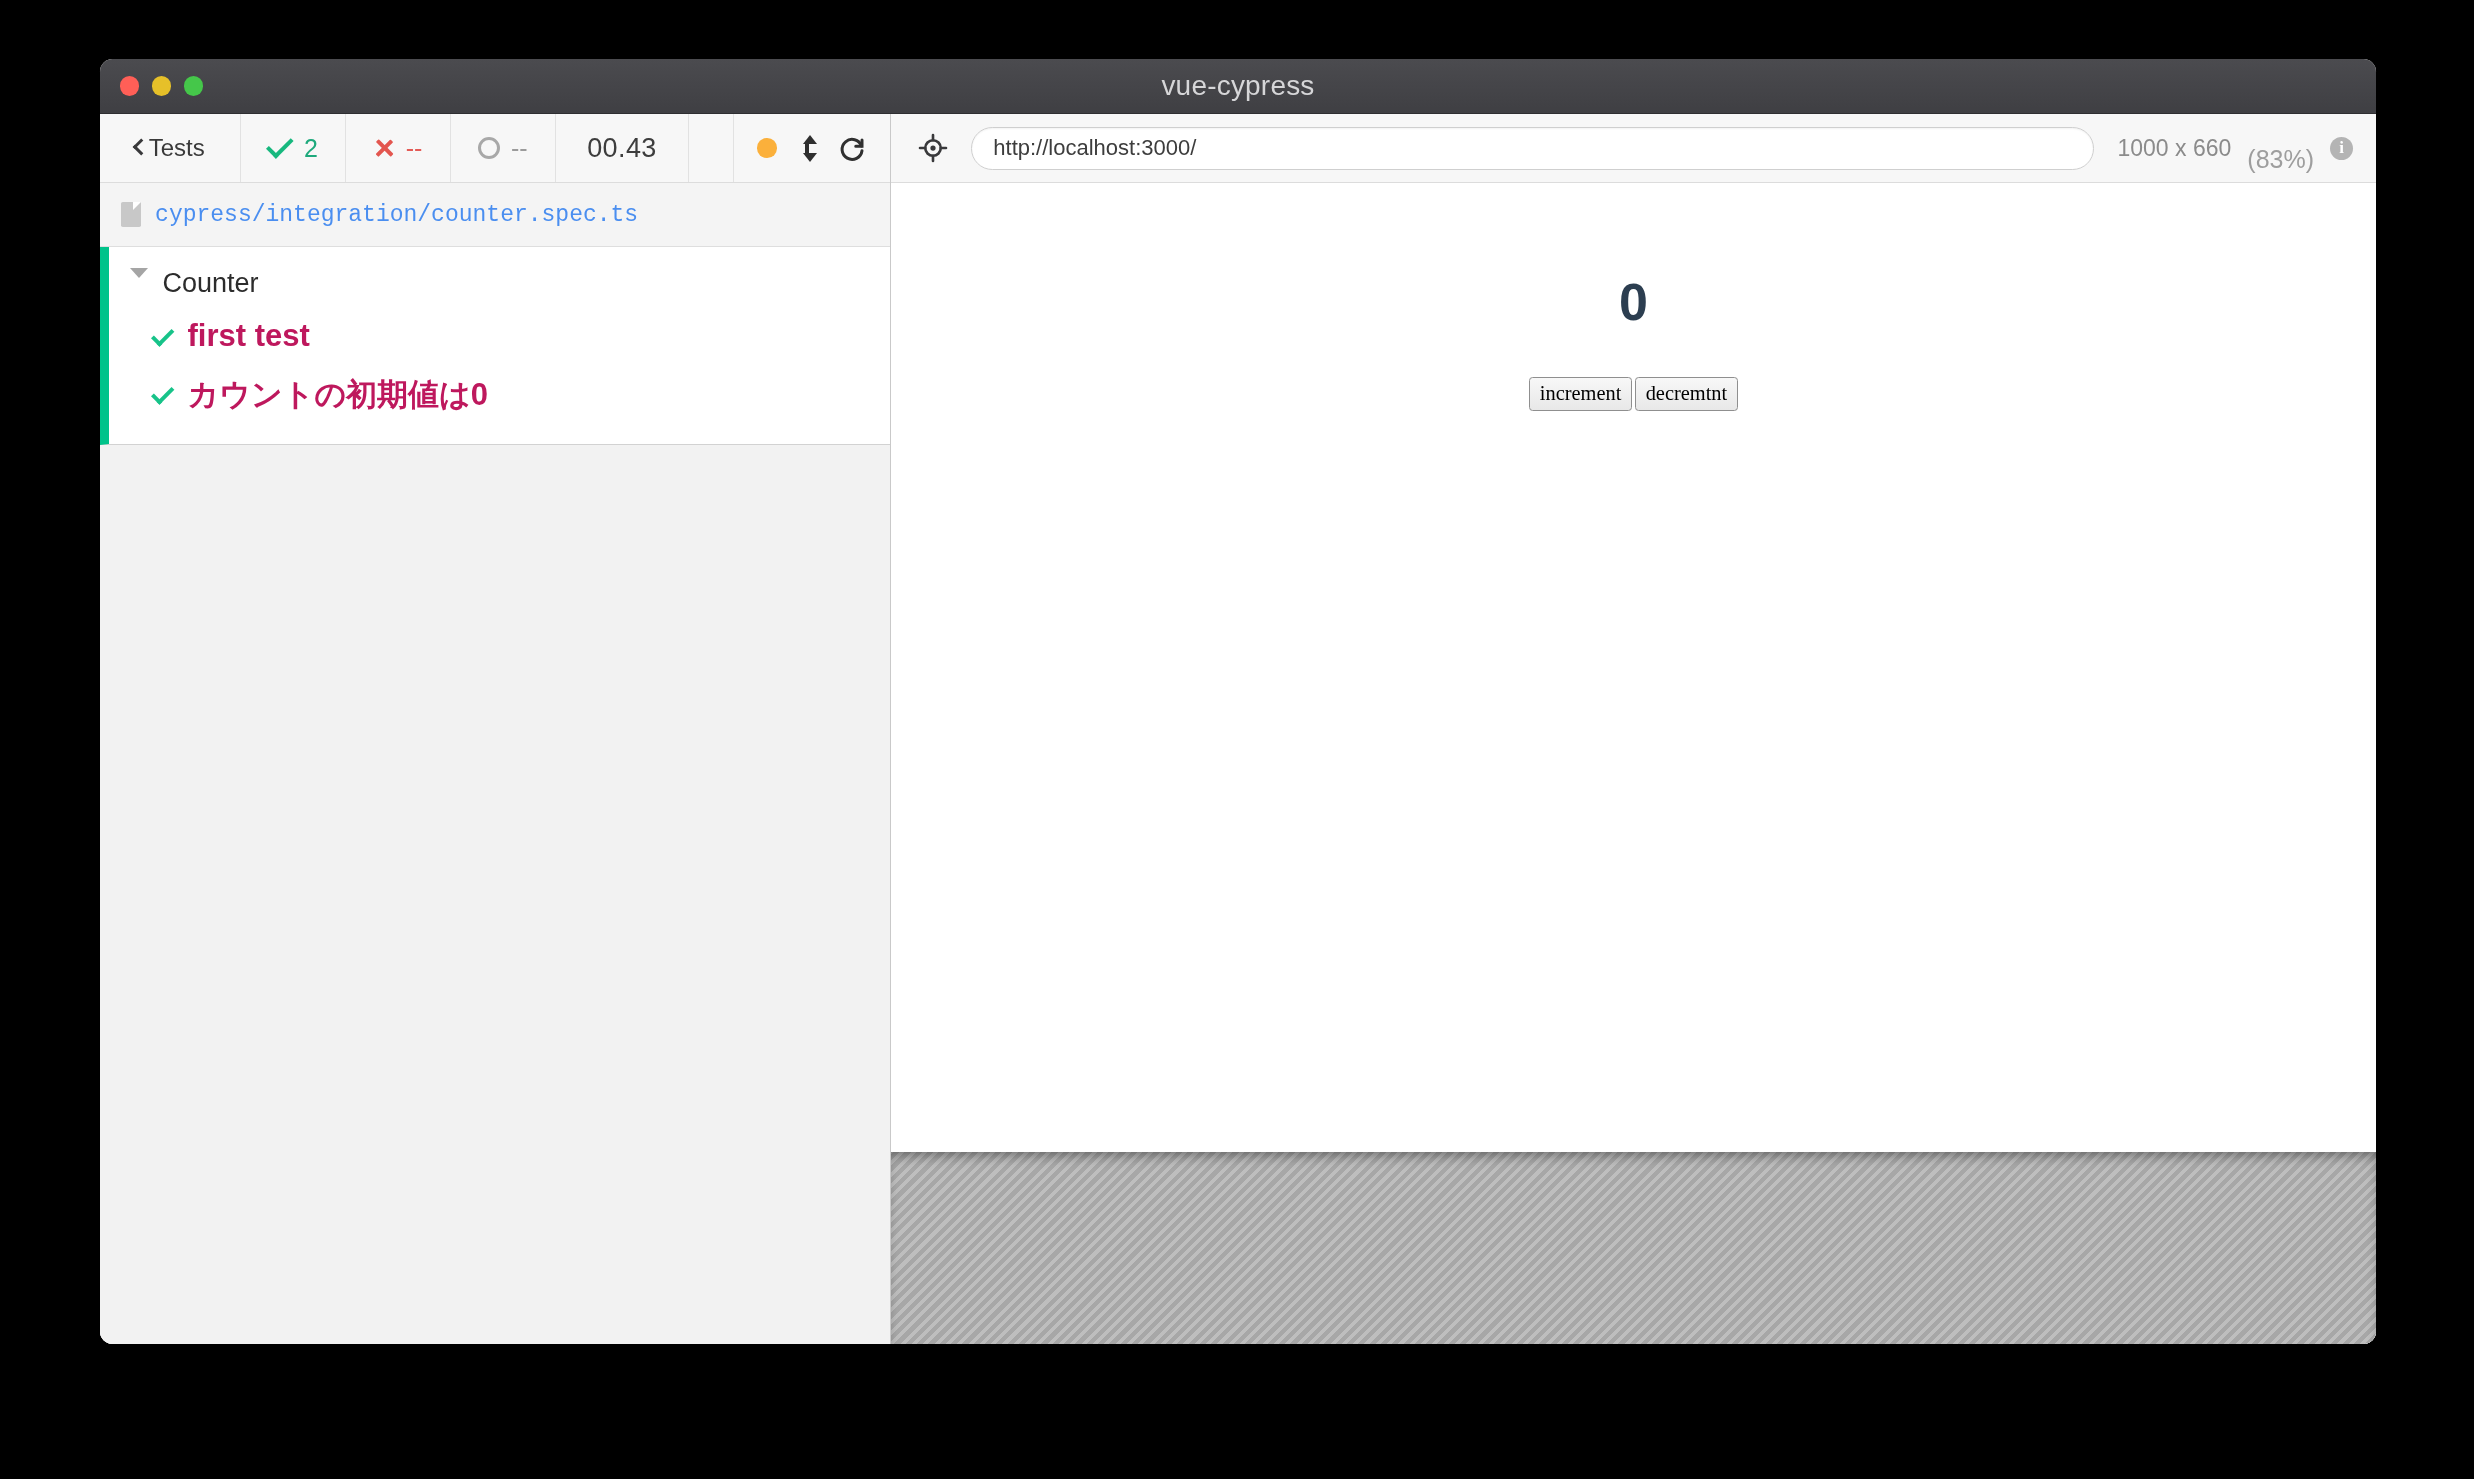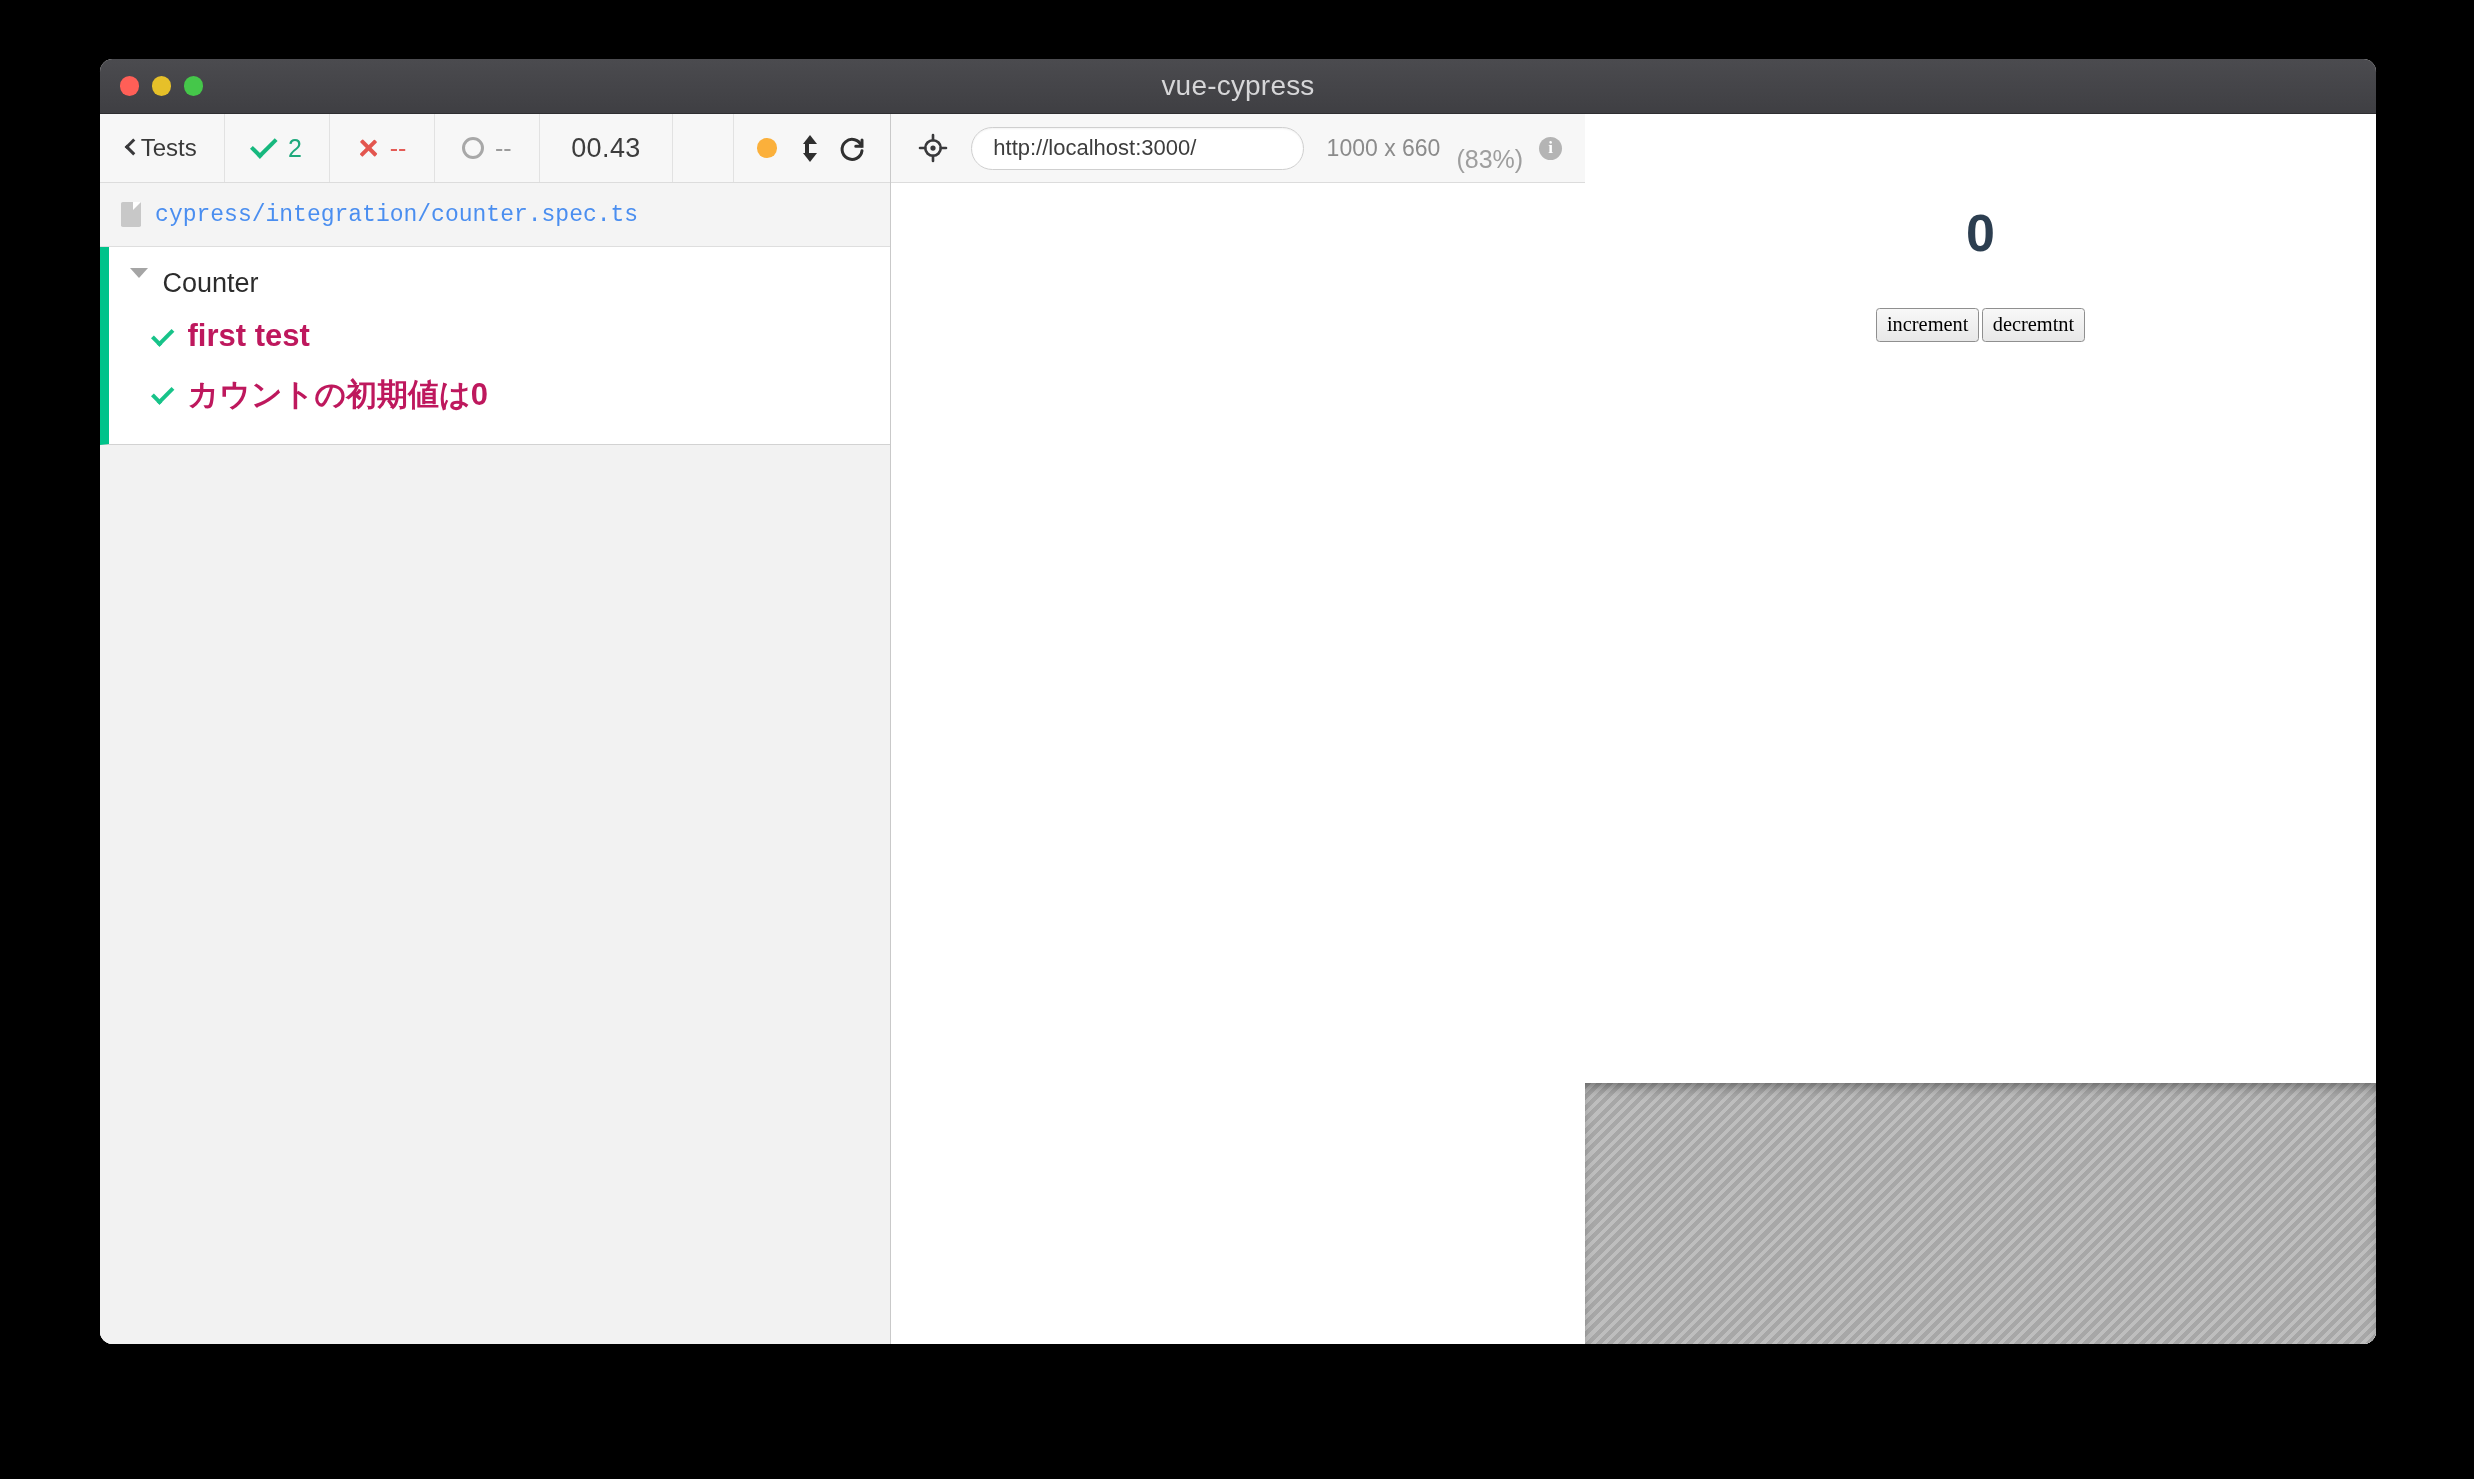--- a/index.html
+++ b/index.html
@@ -82,21 +82,21 @@
   .tb-cell {
     display: flex;
     align-items: center;
     justify-content: center;
     border-right: 0.9px solid #e2e2e2;
     padding: 0 19.6px;
     font-size: 24px;
     color: #3a3a3a;
     gap: 10.7px;
   }
-  .tb-back { gap: 1px; width: 125px; }
+  .tb-back { gap: 1px; width: 141px; }
   .tb-back .chev {
     display: inline-block;
     width: 12.4px; height: 12.4px;
     border-left: 3px solid #39393b;
     border-bottom: 3px solid #39393b;
     transform: rotate(45deg);
     margin-top: -0.9px;
   }
   .stat { width: 105px; }
   .stat .num { font-size: 25px; }
@@ -200,21 +200,21 @@
     flex: 0 0 auto;
     margin-top: -3.6px;
   }
   .test-name { font-size: 31px; color: #be185d; font-weight: bold; }
   .left-fill { flex: 1; background: #f2f2f2; }
 
   
   .right-pane {
     flex: 1;
     display: flex;
-    flex-direction: row;
+    flex-direction: column;
     background: #ffffff;
     min-width: 0;
   }
   .url-bar {
     height: 69px;
     flex: 0 0 69px;
     background: #f7f7f7;
     border-bottom: 0.9px solid #dcdcdc;
     display: flex;
     align-items: center;

